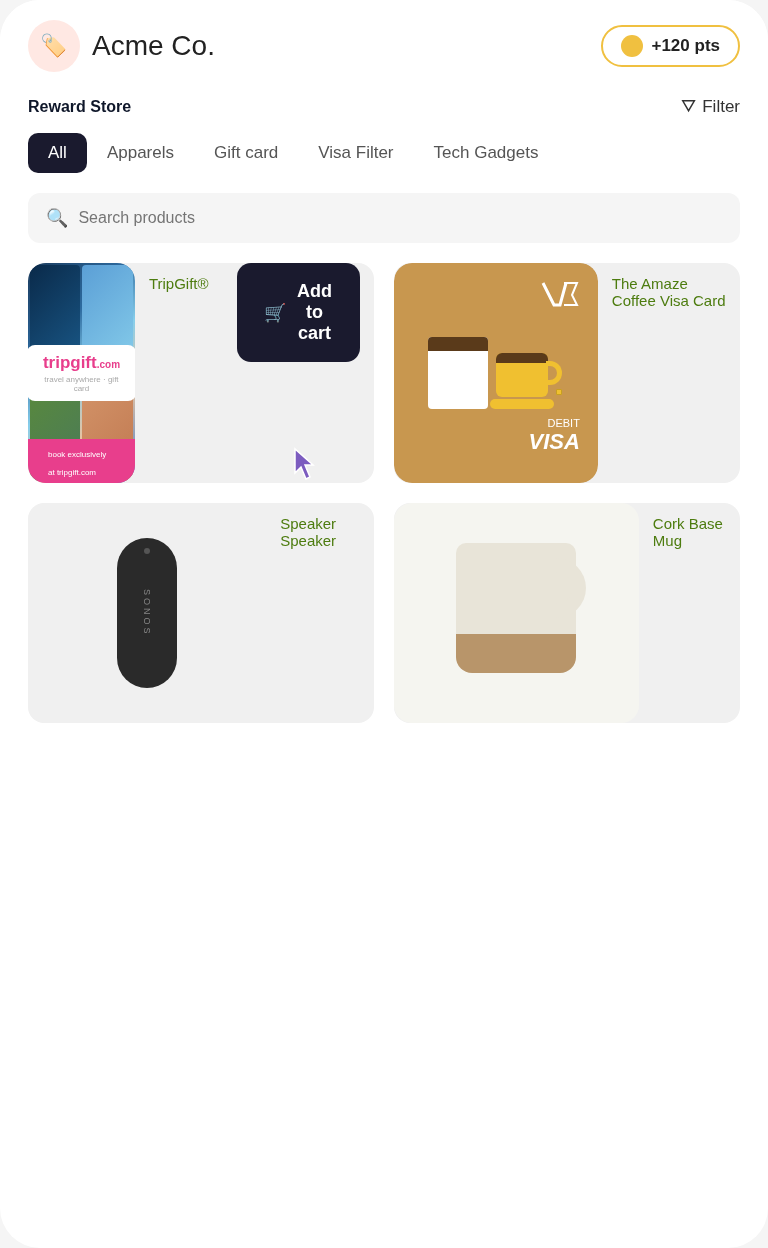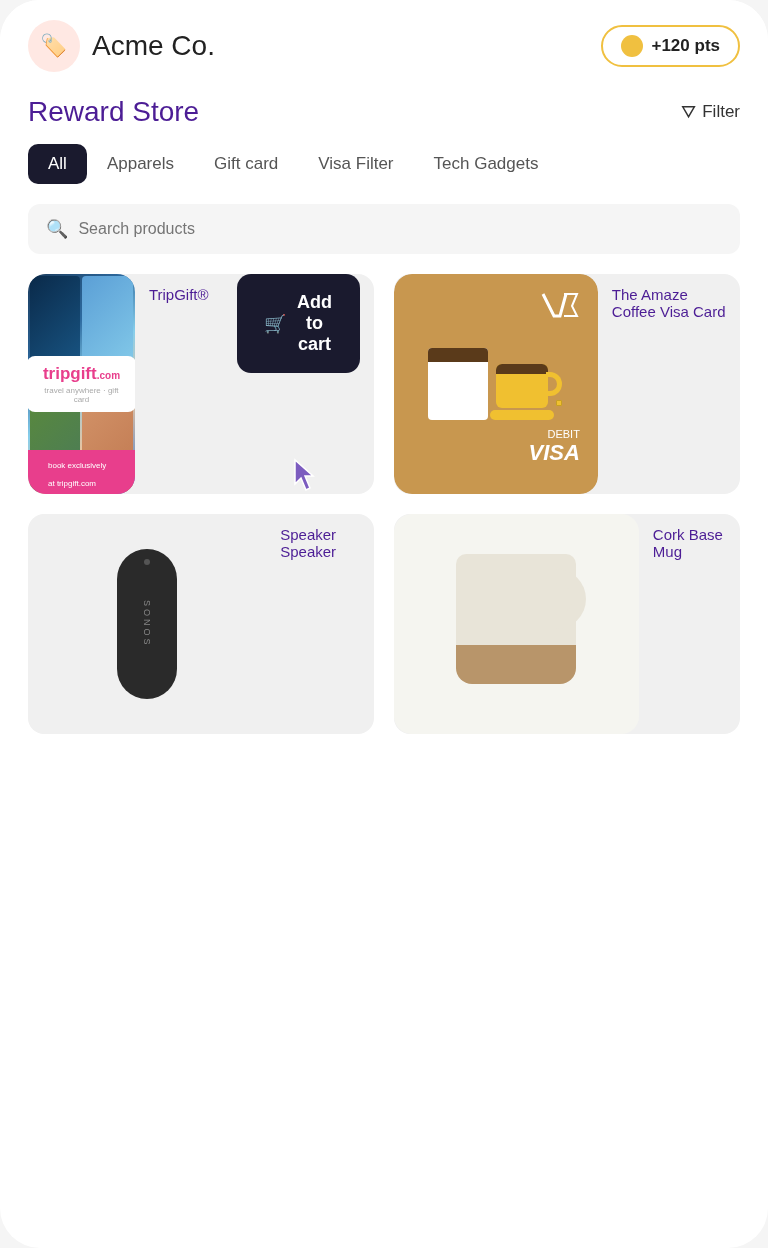--- a/index.html
+++ b/index.html
@@ -76,23 +76,23 @@
 
     
     .page-title-row {
       display: flex;
       align-items: center;
       justify-content: space-between;
       padding: 8px 28px 16px 28px;
     }
 
     .page-title {
-      font-size: 28px;
-      font-weight: 400;
-      color: #4c1d95;
+      font-size: 16px;
+      font-weight: 700;
+      color: #0f172a;
     }
 
     .filter-btn {
       display: flex;
       align-items: center;
       gap: 6px;
       font-size: 17px;
       color: #333;
       background: none;
       border: none;
@@ -310,21 +310,21 @@
       width: 30px;
       height: 60px;
       border: 14px solid #e8e4d8;
       border-left: none;
       border-radius: 0 30px 30px 0;
     }
 
     .product-name {
       padding: 12px 14px 8px 14px;
       font-size: 15px;
-      color: #4c1d95;
+      color: #4d7c0f;
       font-weight: 400;
     }
 
     
     .add-to-cart-btn {
       display: flex;
       align-items: center;
       justify-content: center;
       gap: 10px;
       background: #1a1a2e;

